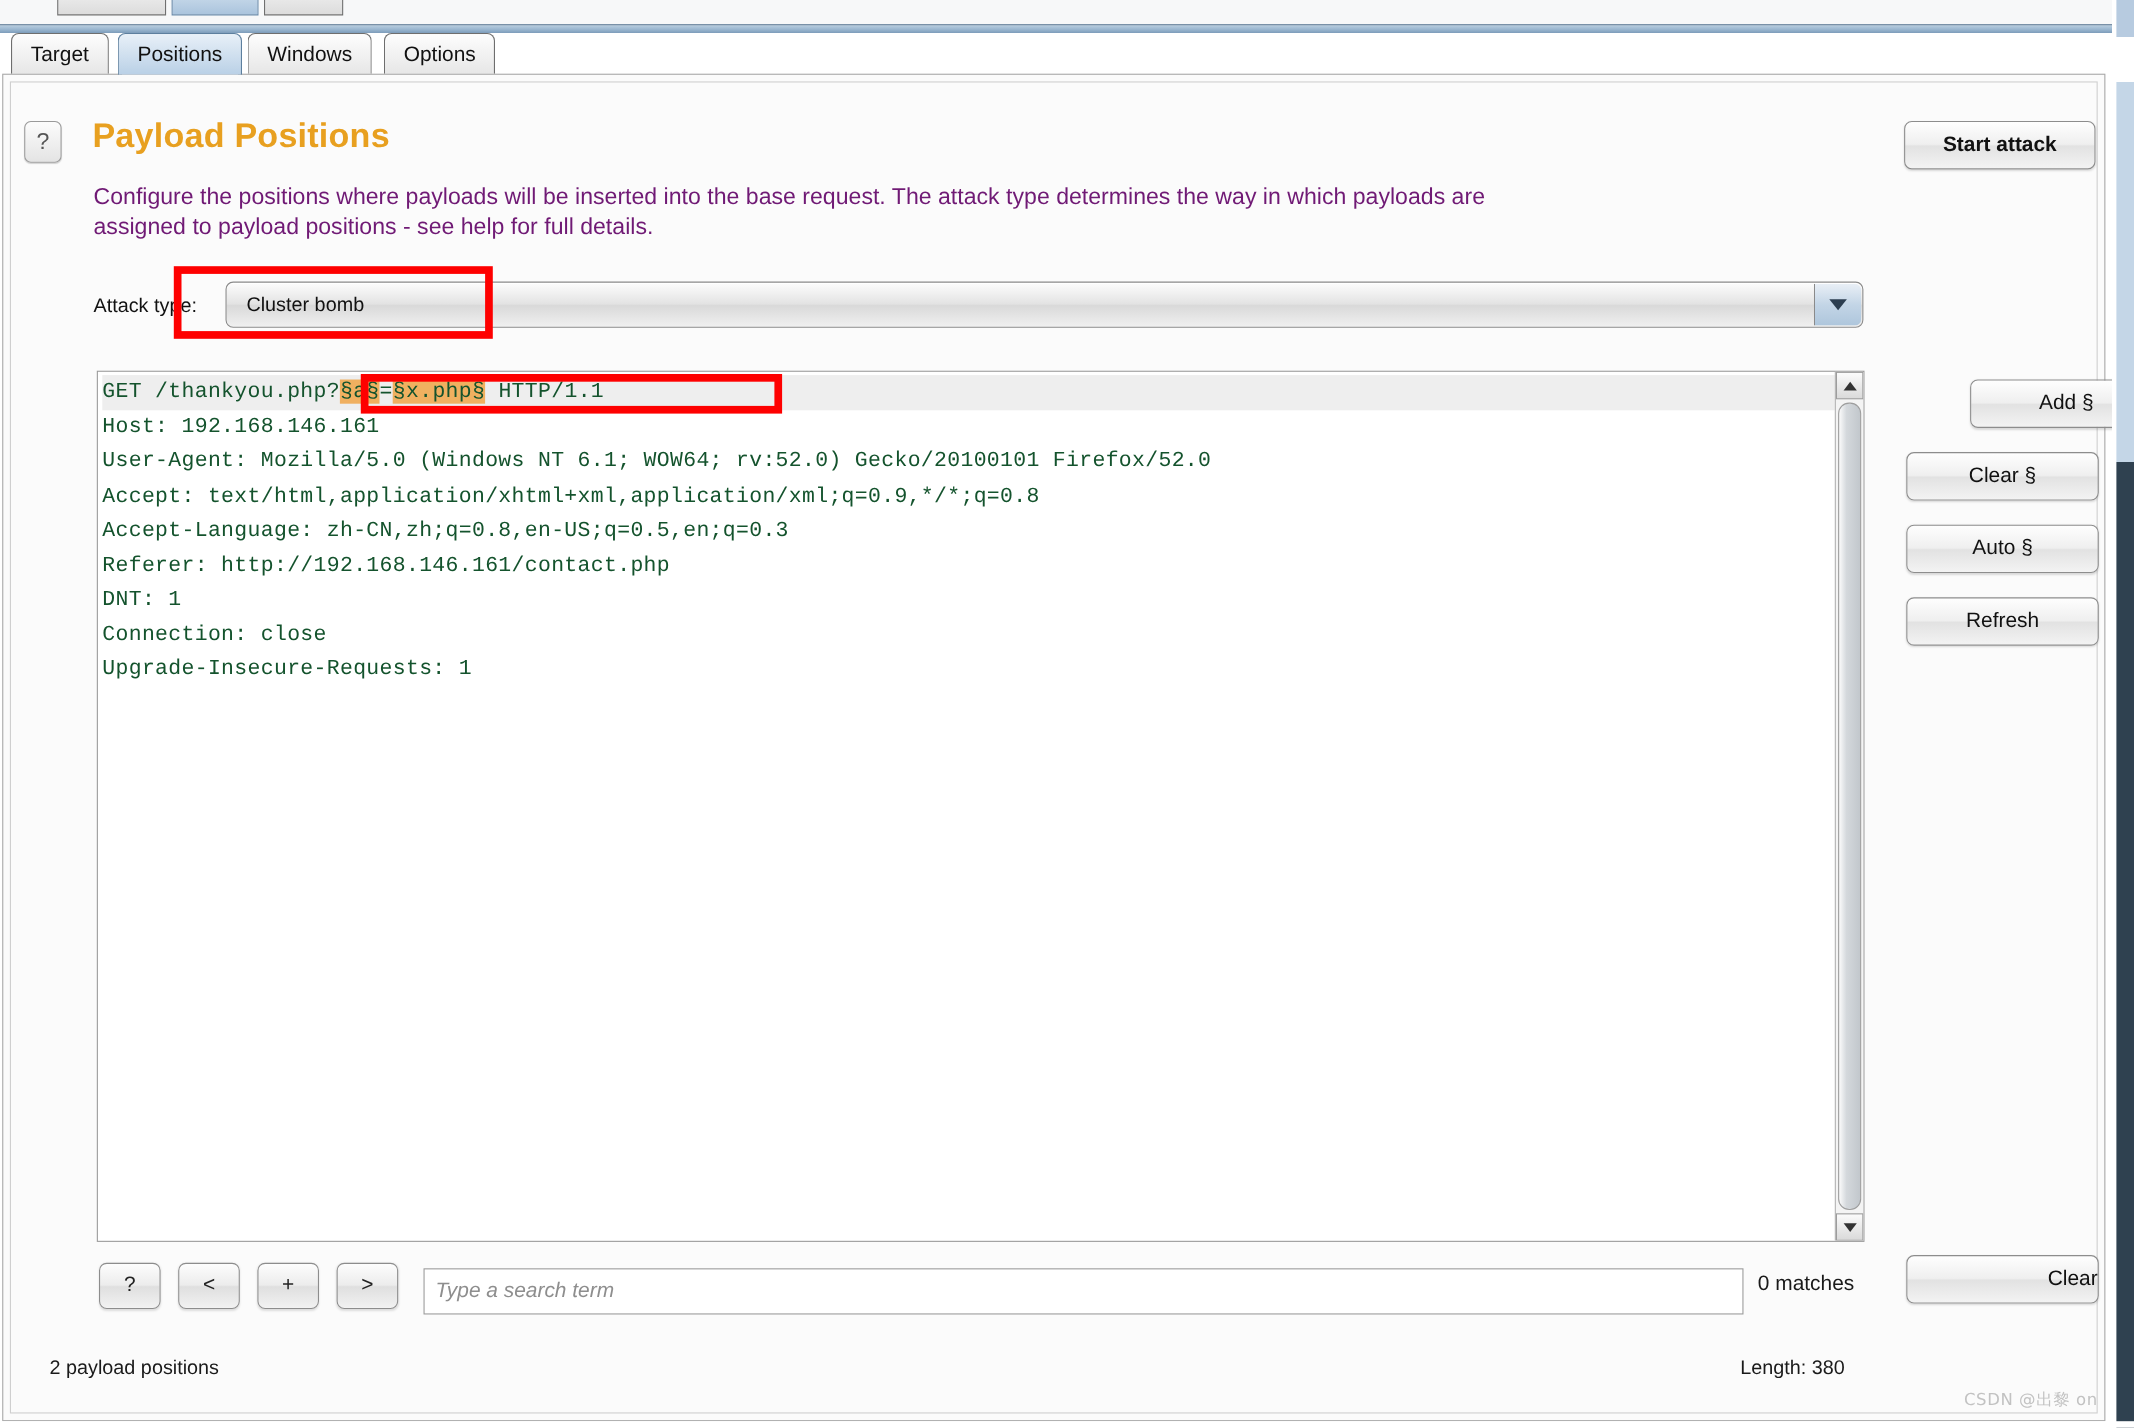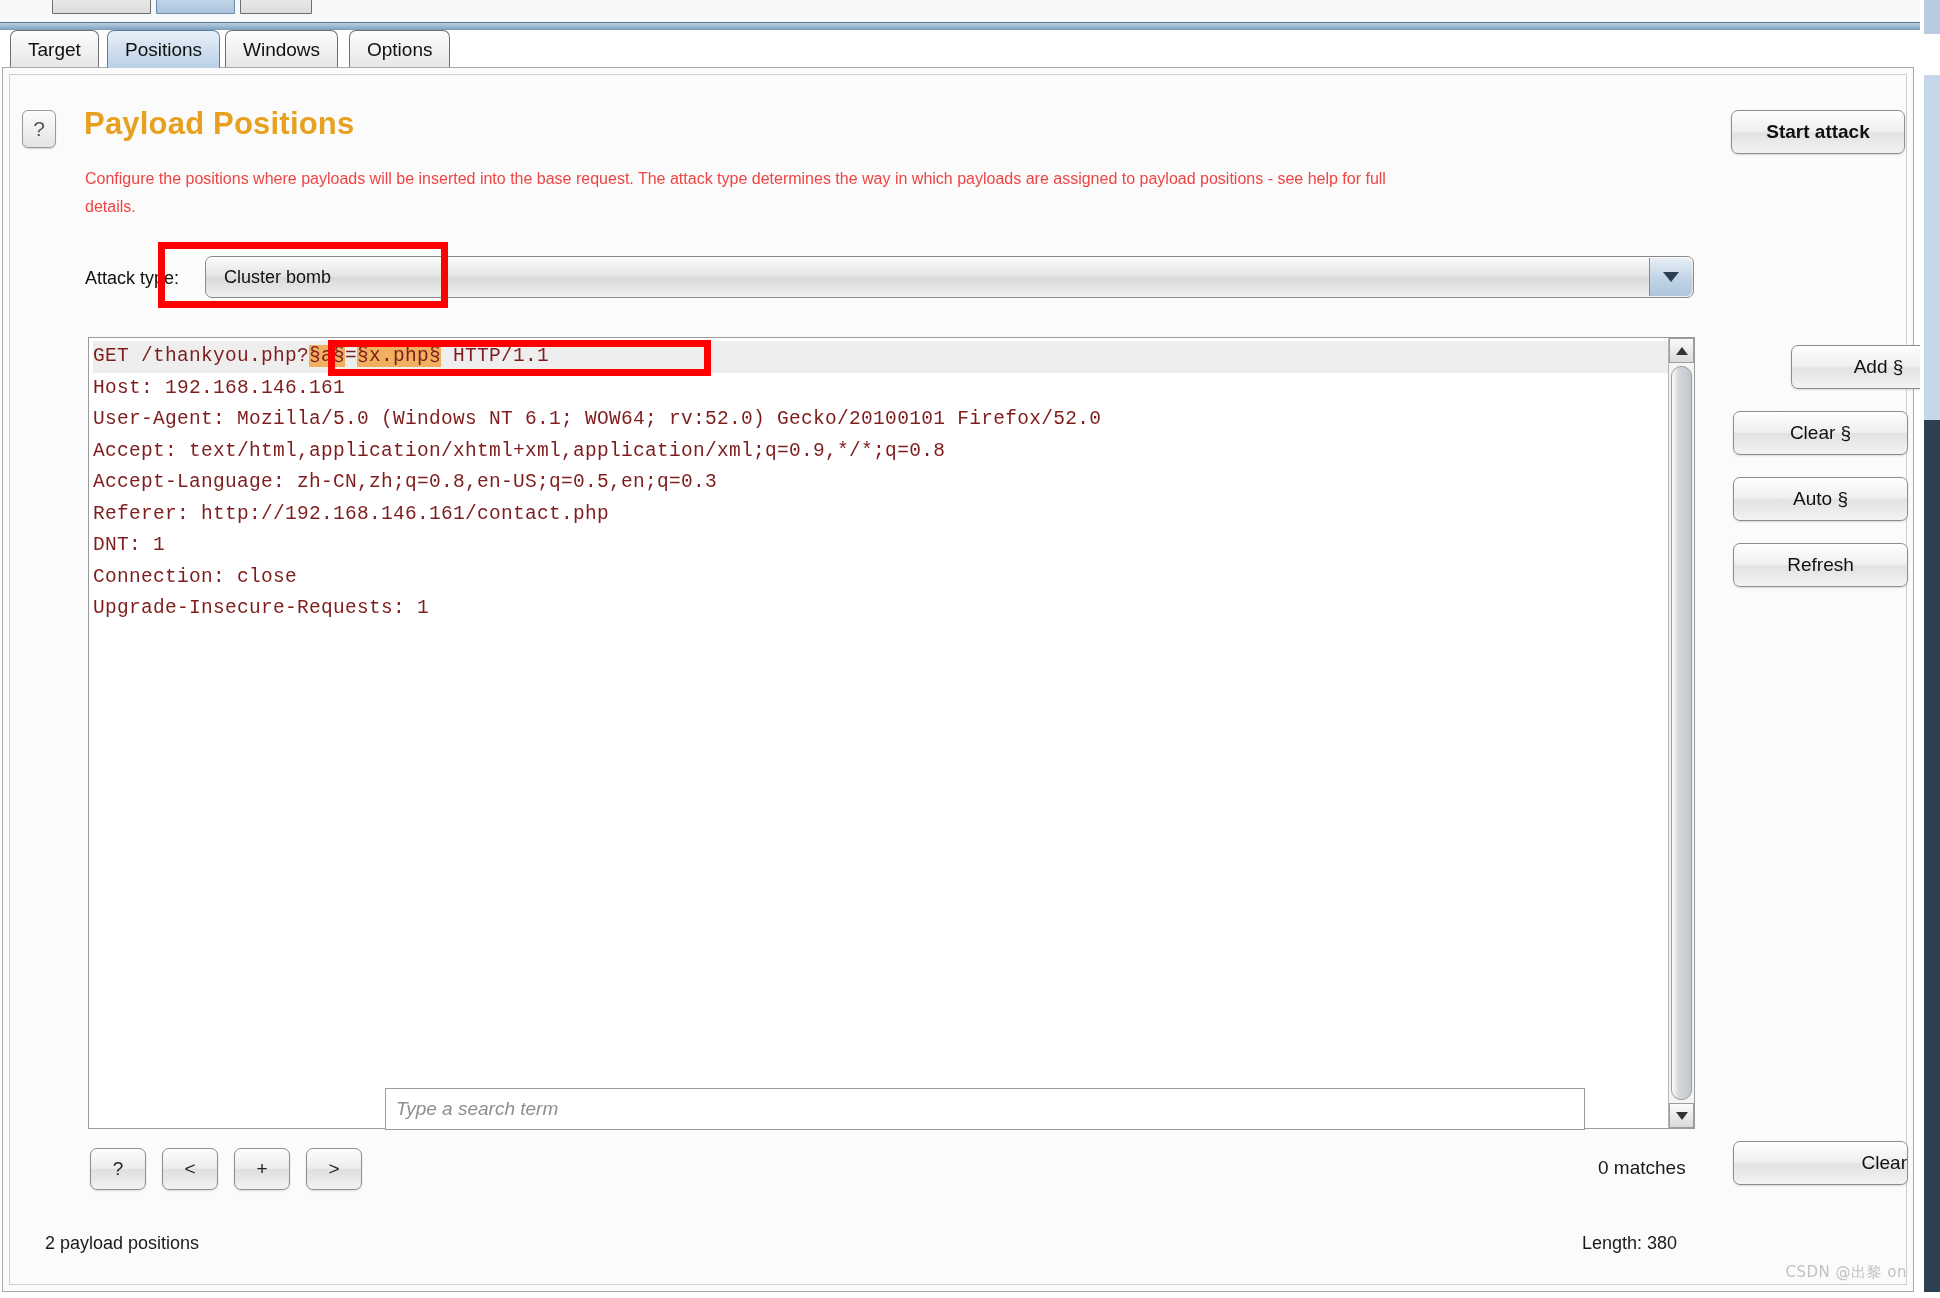--- a/index.html
+++ b/index.html
@@ -90,21 +90,21 @@
 
   .section-title {
     position: absolute; left: 84px; top: 106px;
     font-size: 31px; font-weight: bold;
     color: #e8a020;
     letter-spacing: .2px;
   }
 
   .desc {
     position: absolute; left: 85px; top: 165px; width: 1320px;
-    font-size: 16px; line-height: 28px; color: #ef4444;
+    font-size: 21px; line-height: 28px; color: #701a75;
   }
 
   .attack-label {
     position: absolute; left: 85px; top: 268px;
     font-size: 18px; color: #111;
   }
   .attack-select {
     position: absolute; left: 205px; top: 256px;
     width: 1489px; height: 42px;
     box-sizing: border-box;
@@ -150,21 +150,21 @@
     background: #ffffff;
     border: 1px solid #9b9b9b;
     box-sizing: border-box;
     overflow: hidden;
   }
   .req-text {
     position: absolute; left: 4px; top: 3px; right: 26px;
     font-family: "Liberation Mono", monospace;
     font-size: 19.5px;
     line-height: 31.5px;
-    color: #7f1d1d;
+    color: #14532d;
     white-space: pre;
     letter-spacing: .3px;
   }
   .req-line.first {
     background: #eeeeee;
   }
   .hl { background: #f0b060; }
 
   
   .vscroll {
@@ -233,21 +233,21 @@
     font-size: 19px; color: #222;
     cursor: pointer;
     box-shadow: 0 1px 2px rgba(0,0,0,.12);
   }
   #sbtn-help { left: 90px; }
   #sbtn-prev { left: 162px; }
   #sbtn-add  { left: 234px; }
   #sbtn-next { left: 306px; }
 
   .search-input {
-    position: absolute; left: 385px; top: 1088px;
+    position: absolute; left: 385px; top: 1153px;
     width: 1200px; height: 42px;
     box-sizing: border-box;
     background: #ffffff;
     border: 1px solid #9b9b9b;
     font-family: "Liberation Sans", sans-serif;
     font-size: 19px;
     font-style: italic;
     color: #8e8e8e;
     padding: 0 10px;
   }

